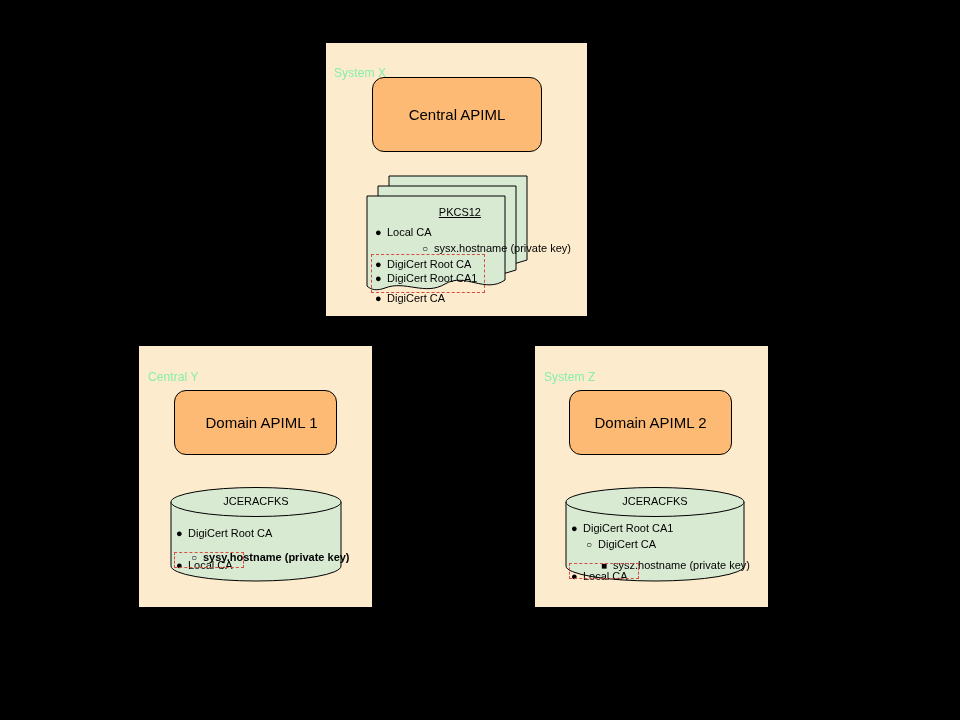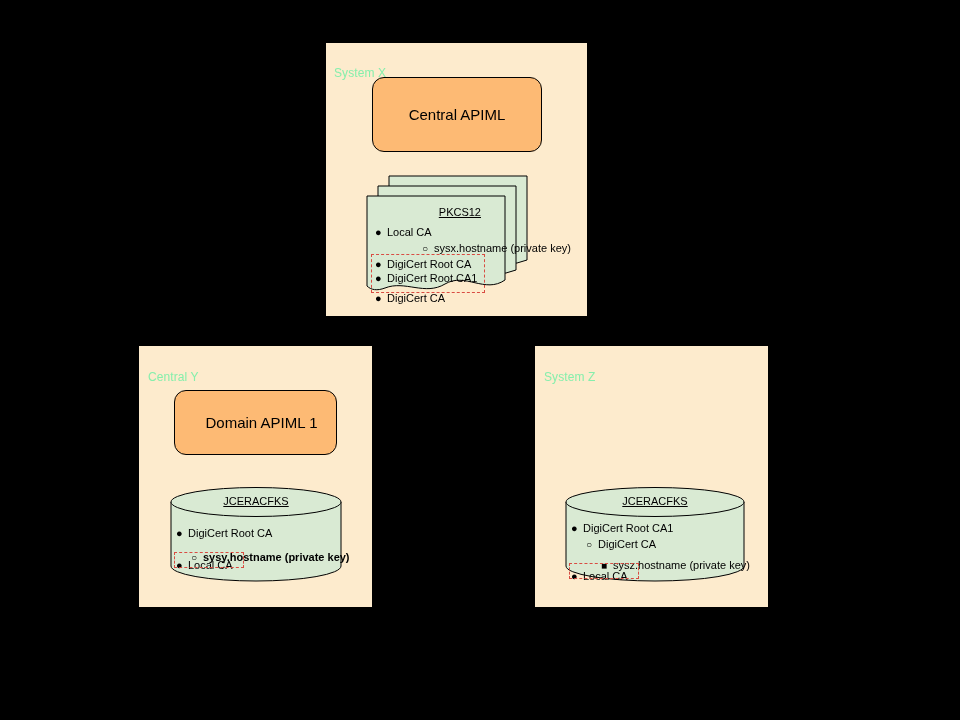--- a/index.html
+++ b/index.html
@@ -79,21 +79,20 @@
     position: absolute;
   }
   .cyl svg {
     display: block;
     overflow: visible;
   }
   .cyl-title {
     position: absolute;
     font-size: 11px;
     color: #000000;
-    text-decoration: underline;
     white-space: nowrap;
     text-align: center;
   }
 
   
   .entry {
     position: absolute;
     font-size: 11px;
     color: #000000;
     white-space: nowrap;
@@ -230,20 +229,21 @@
       <div class="entry lvl0" style="left:6px; top:72px;">
         <span class="marker">●</span><span>Local CA</span>
       </div>
     </div>
   </div>
   <div class="redbox" style="left:174px; top:552px; width:70px; height:16px;"></div>
 
   <div class="system-box" style="left:534px; top:345px; width:235px; height:263px;"></div>
   <div class="system-title" style="left:544px; top:356px;">System Z</div>
 
+  <div class="apiml-box" style="left:569px; top:390px; width:163px; height:65px;">Domain APIML 2</div>
 
   <div class="cyl" style="left:565px; top:487px; width:180px; height:94px;">
     <svg width="180" height="94" viewBox="0 0 180 94">
       <path d="M1,15 L1,79 A89,15 0 0 0 179,79 L179,15 Z" fill="#d9ead3" stroke="#000000" stroke-width="1"></path>
       <ellipse cx="90" cy="15" rx="89" ry="14.5" fill="#d9ead3" stroke="#000000" stroke-width="1"></ellipse>
     </svg>
     <div class="doc-content">
       <div class="cyl-title" style="left:0; top:8px; width:180px;">JCERACFKS</div>
 
       <div class="entry lvl0" style="left:6px; top:35px;">

